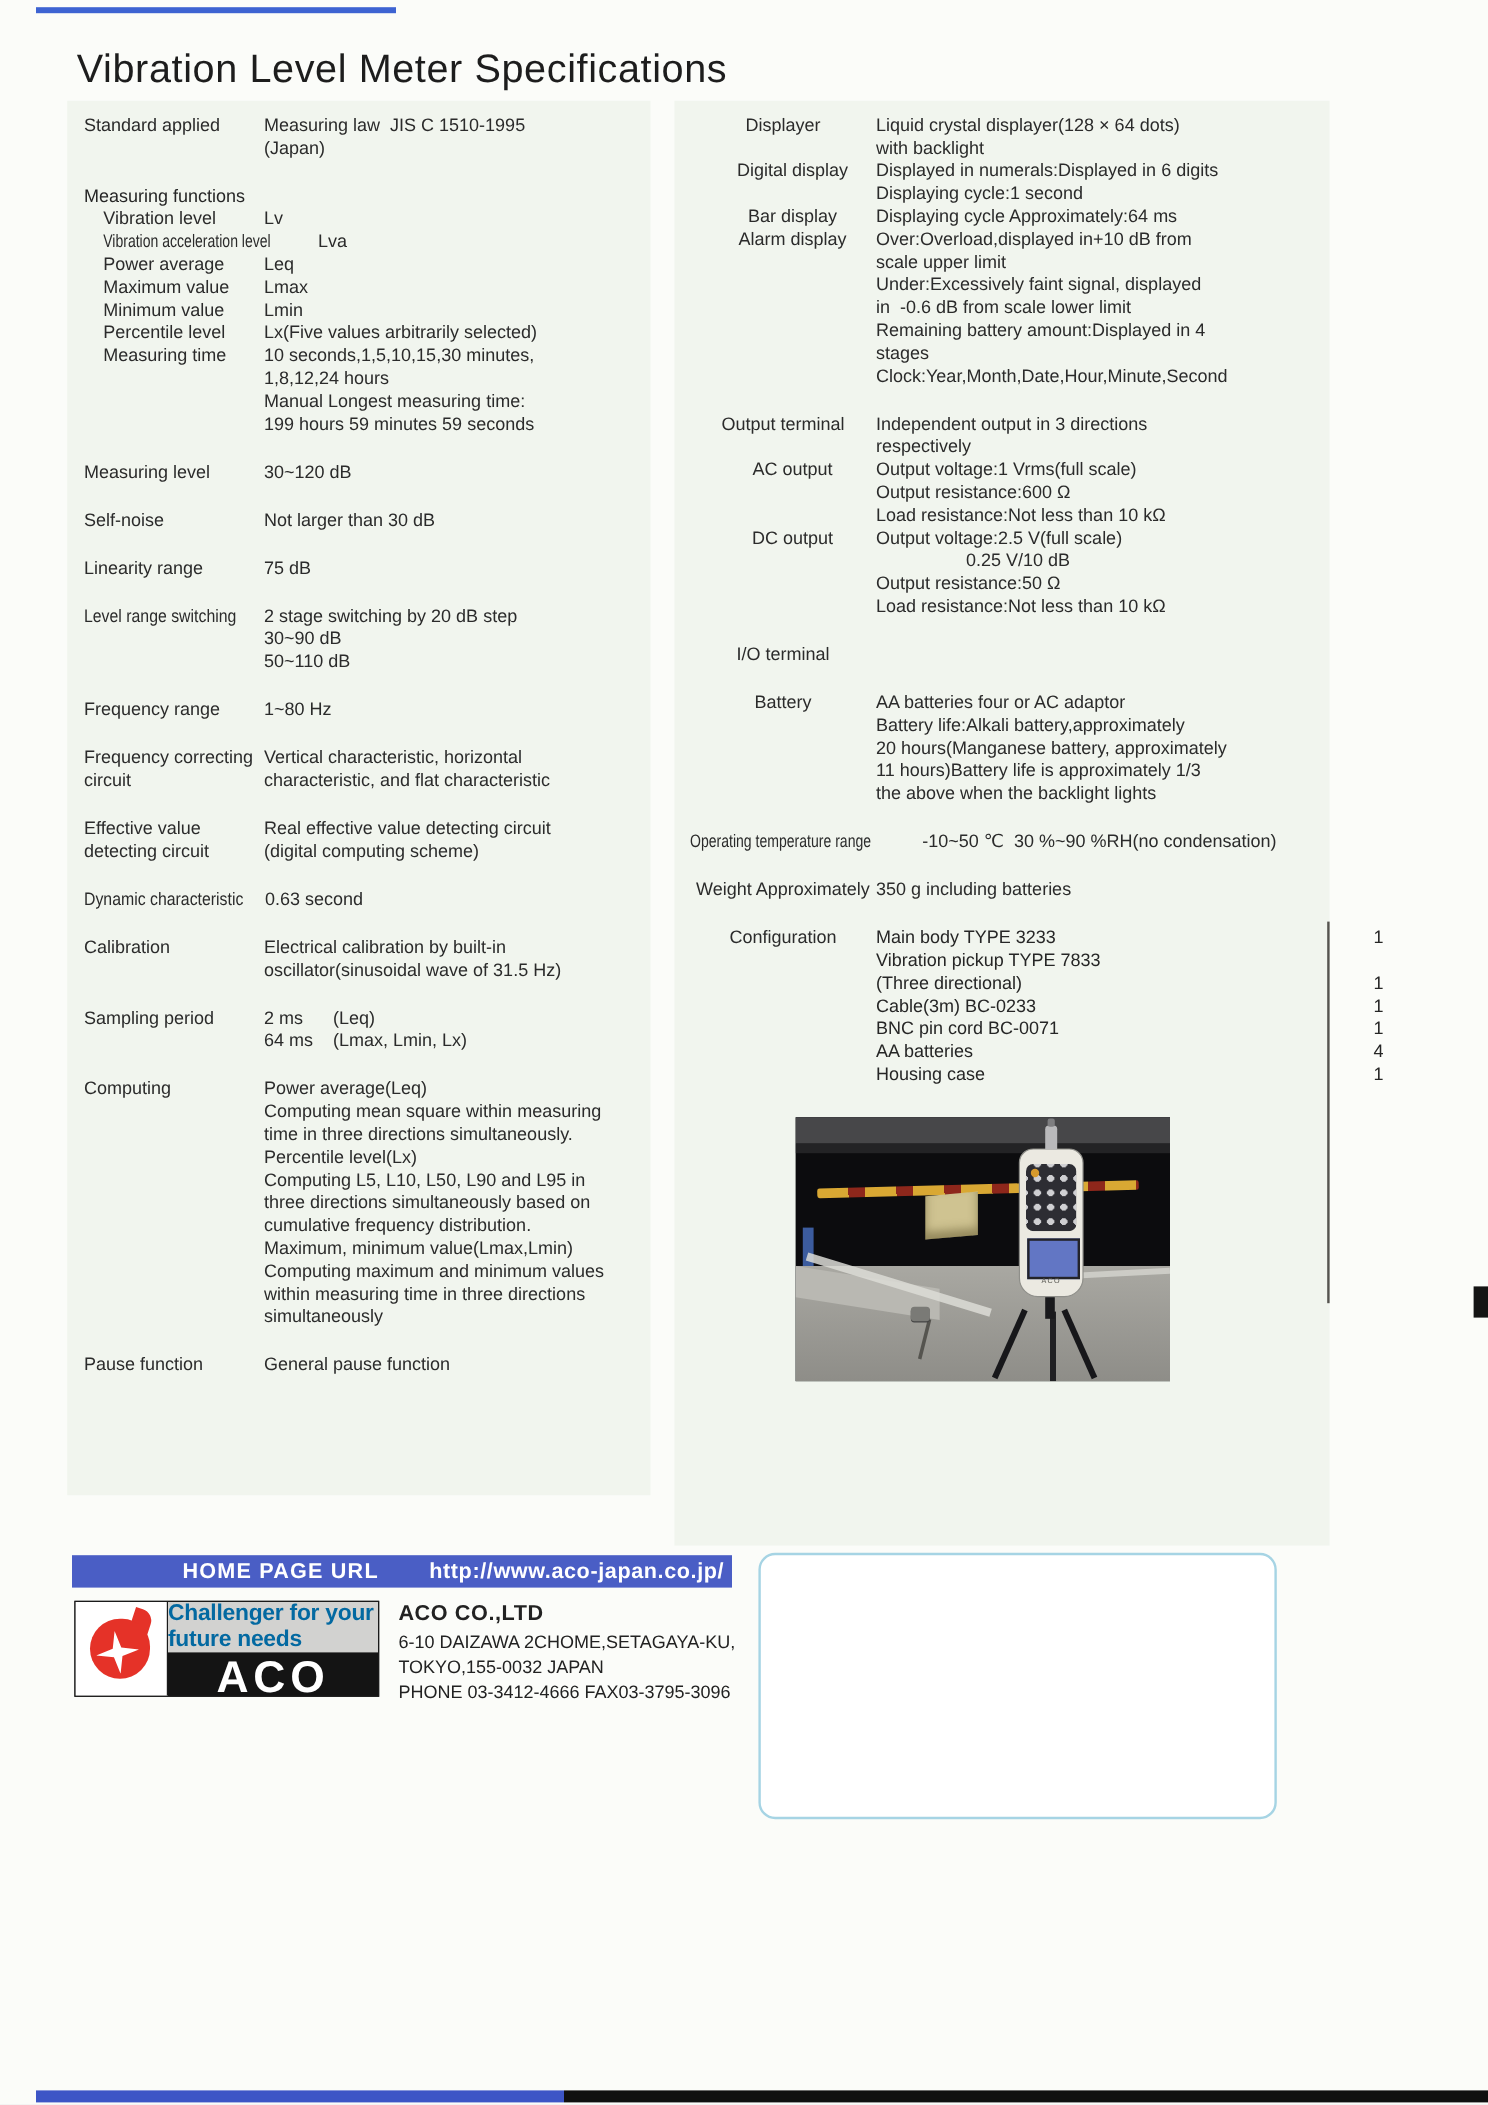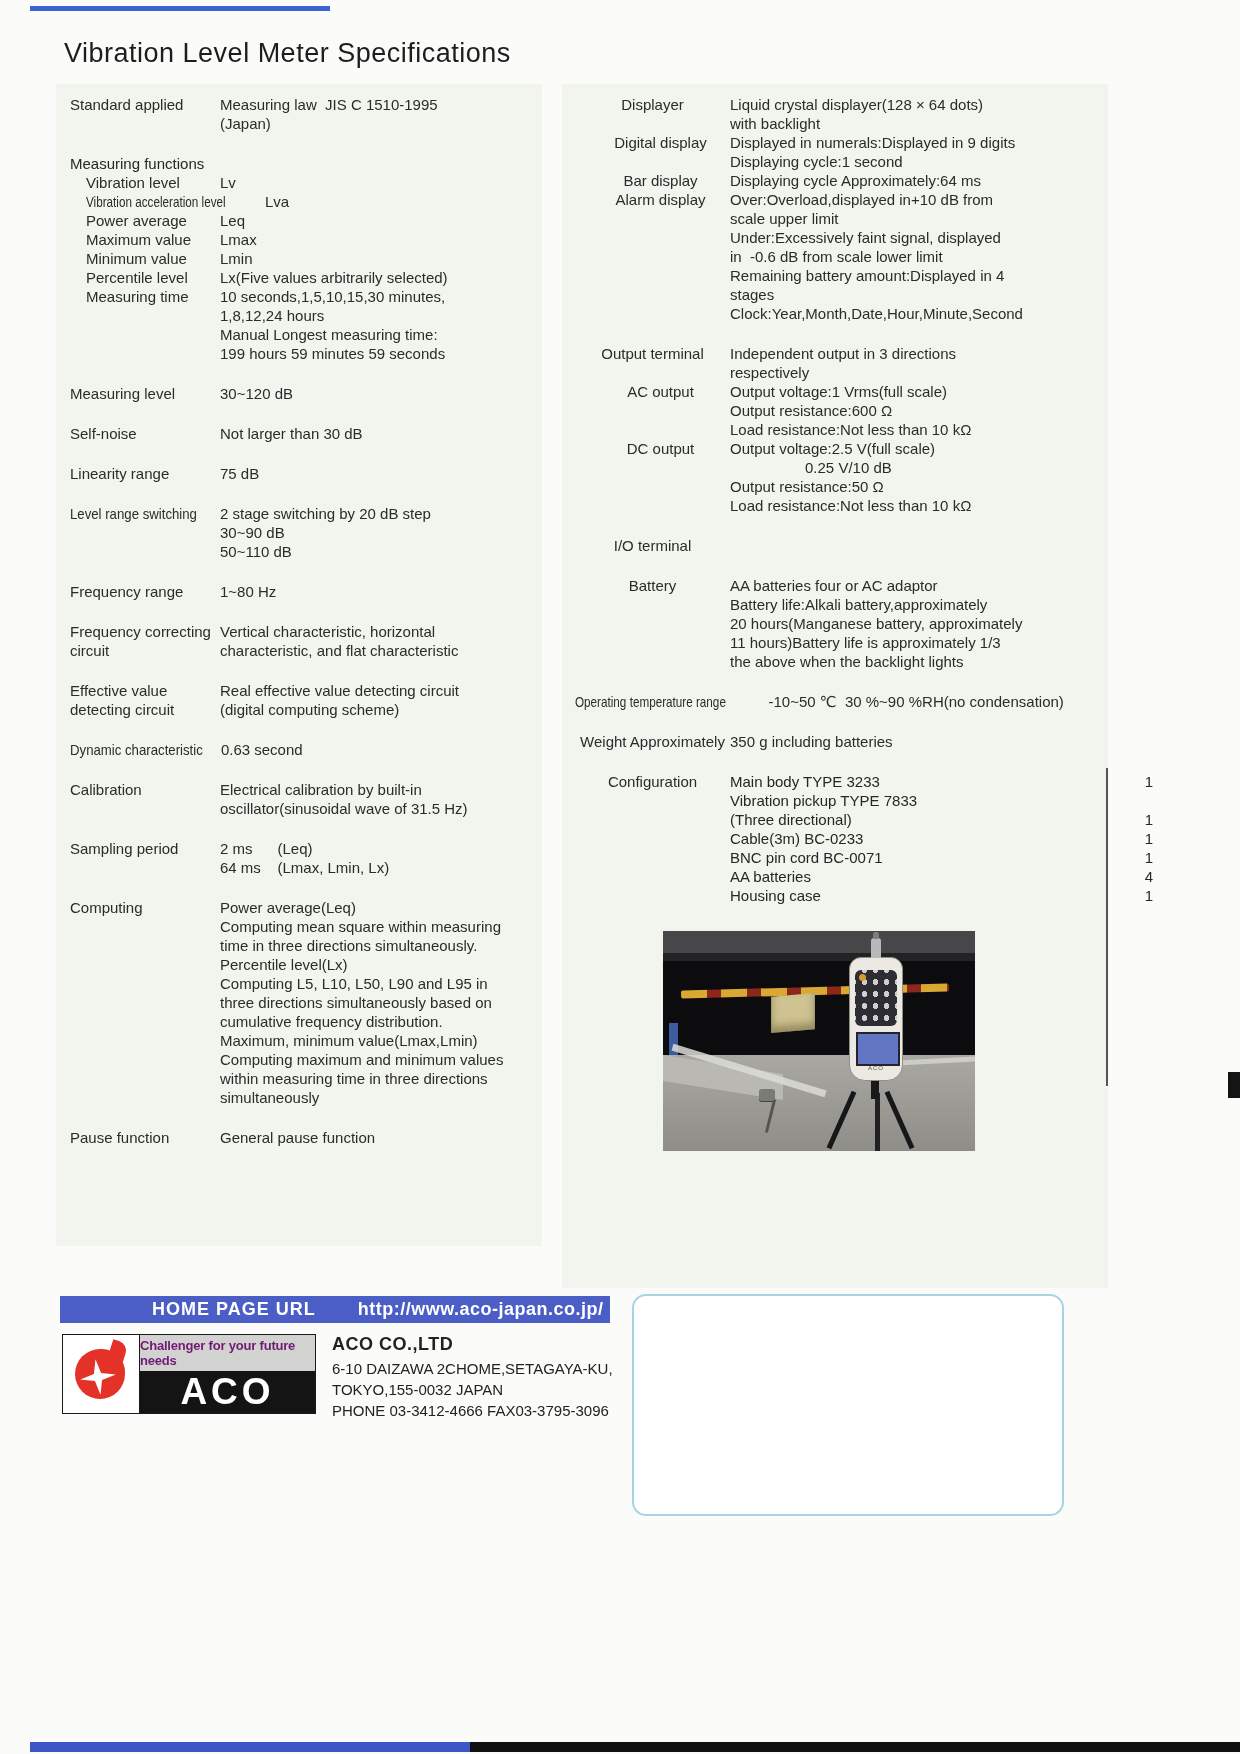--- a/index.html
+++ b/index.html
@@ -8,21 +8,21 @@
   .panel{position:absolute;background:#f1f5ee;}
   .panel-left{left:56px;top:84px;width:486px;height:1162px;}
   .panel-right{left:562px;top:84px;width:546px;height:1204px;}
   .strip{position:absolute;}
   .strip-top{left:30px;top:6px;width:300px;height:5px;background:#3d63d2;}
   .strip-bottom-blue{left:30px;top:1742px;width:440px;height:10px;background:#3d55c6;}
   .strip-bottom-black{left:470px;top:1742px;width:770px;height:10px;background:#101010;}
   .artifact-line{left:1106px;top:768px;width:2px;height:318px;background:#55544f;}
   .artifact-blob{left:1228px;top:1072px;width:12px;height:26px;background:#141414;}
 
-  h1.title{position:absolute;left:64px;top:38px;margin:0;font-size:27px;font-weight:normal;
+  h1.title{position:absolute;left:64px;top:38px;margin:0;font-size:33px;font-weight:normal;
            letter-spacing:.5px;color:#1d1d1d;}
 
   .col{position:absolute;top:95px;font-size:15px;line-height:19px;}
   .col-left{left:70px;width:472px;}
   .col-right{left:575px;width:578px;}
 
   .spec-row{display:flex;margin-bottom:21px;}
   .spec-row.tight{margin-bottom:0;}
   .spec-label{flex:0 0 150px;color:#2b2b2b;}
   .col-right .spec-label{flex:0 0 155px;text-align:center;}
@@ -78,21 +78,21 @@
   .banner .lbl{margin-left:92px;letter-spacing:1px;}
   .banner .url{margin-left:42px;letter-spacing:.5px;}
   .logo{position:absolute;left:62px;top:1334px;width:252px;height:78px;border:1px solid #1a1a1a;
         display:flex;background:#141414;}
   .logo-emblem{flex:0 0 76px;background:#fff;position:relative;border-right:1px solid #1a1a1a;}
   .emblem-circle{position:absolute;left:12px;top:14px;width:50px;height:50px;background:#e53228;border-radius:50% 46% 50% 50%;}
   .emblem-hook{position:absolute;left:46px;top:6px;width:16px;height:26px;background:#e53228;border-radius:0 10px 2px 60%;transform:rotate(18deg);}
   .emblem-star{position:absolute;left:17px;top:24px;width:36px;height:36px;background:#fff;
      clip-path:polygon(50% 0,60% 40%,100% 50%,60% 60%,50% 100%,40% 60%,0 50%,40% 40%);transform:rotate(-8deg);}
   .logo-right{flex:1;display:flex;flex-direction:column;}
-  .logo-tagline{height:42px;background:#d2d2d0;color:#701a75;font-size:13px;font-weight:bold;
+  .logo-tagline{height:42px;background:#d2d2d0;color:#0369a1;font-size:19px;font-weight:bold;
      display:flex;align-items:center;justify-content:center;letter-spacing:-0.2px;}
   .logo-word{flex:1;display:flex;align-items:center;justify-content:center;color:#fff;
      font-size:37px;font-weight:bold;letter-spacing:4px;}
   .address{position:absolute;left:332px;top:1334px;line-height:21px;font-size:15px;color:#222;}
   .address .company{font-size:18px;font-weight:bold;letter-spacing:.5px;margin-bottom:3px;}
   .note-box{position:absolute;left:632px;top:1294px;width:428px;height:218px;background:#fff;
      border:2px solid #a6d4e4;border-radius:14px;}
 </style>
 </head>
 <body>
@@ -221,21 +221,21 @@
   <div class="col col-right">
 
     <div class="group">
       <div class="spec-row tight">
         <div class="spec-label">Displayer</div>
         <div class="spec-value">Liquid crystal displayer(128 × 64 dots)
 with backlight</div>
       </div>
       <div class="spec-row sub tight">
         <div class="spec-label">Digital display</div>
-        <div class="spec-value">Displayed in numerals:Displayed in 9 digits
+        <div class="spec-value">Displayed in numerals:Displayed in 6 digits
 Displaying cycle:1 second</div>
       </div>
       <div class="spec-row sub tight">
         <div class="spec-label">Bar display</div>
         <div class="spec-value">Displaying cycle Approximately:64 ms</div>
       </div>
       <div class="spec-row sub tight">
         <div class="spec-label">Alarm display</div>
         <div class="spec-value">Over:Overload,displayed in+10 dB from
 scale upper limit

